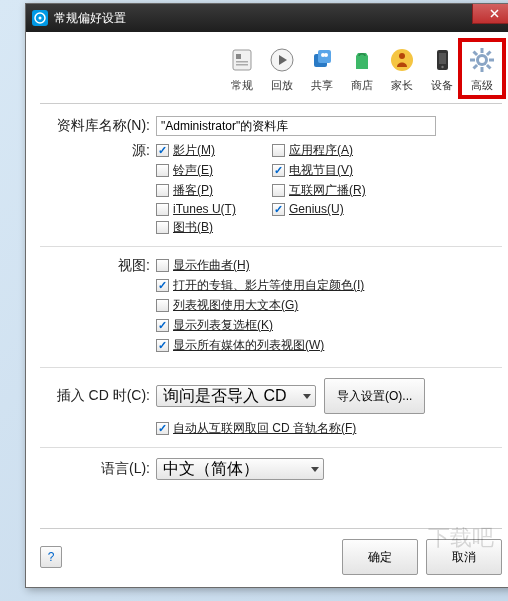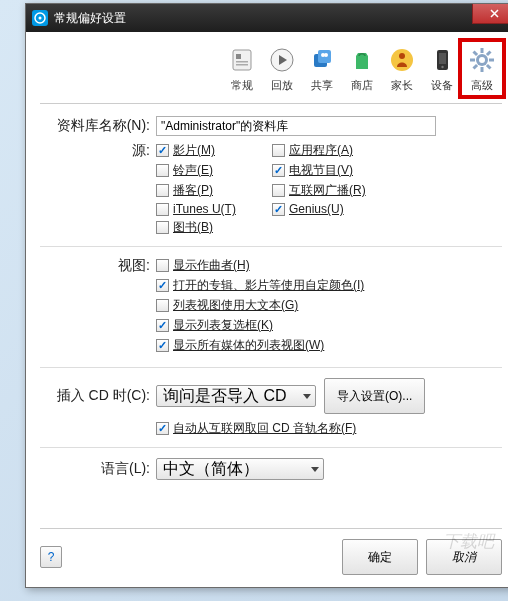--- a/index.html
+++ b/index.html
@@ -163,22 +163,21 @@
     background: linear-gradient(#fdfdfd, #e4e4e4);
     display: flex; align-items: center; justify-content: center;
     font-size: 12px; color: #0066cc;
     border-radius: 2px;
   }
   .footer .spacer { flex: 1; }
   .watermark {
     position: absolute;
     right: 14px; bottom: 48px;
     color: rgba(0,0,0,0.15);
-    font-size: 17px;
-    font-style: italic;
+    font-size: 22px;
     pointer-events: none;
   }
 </style>
 </head>
 <body>
 
 <div class="window">
   <div class="titlebar">
     <div class="titlebar-icon">
       <svg viewBox="0 0 12 12">
@@ -389,18 +388,18 @@
               <span class="arrow"></span>
           </div>
         </div>
       </div>
     </div>
 
     <div class="footer">
       <div class="help-btn">?</div>
       <div class="spacer"></div>
       <div class="btn" style="min-width:76px;">确定</div>
-      <div class="btn" style="min-width:76px;font-style:italic;">取消</div>
+      <div class="btn" style="min-width:76px;">取消</div>
     </div>
   </div>
 </div>
 
 <div class="watermark">下载吧</div>
 
 </body></html>

